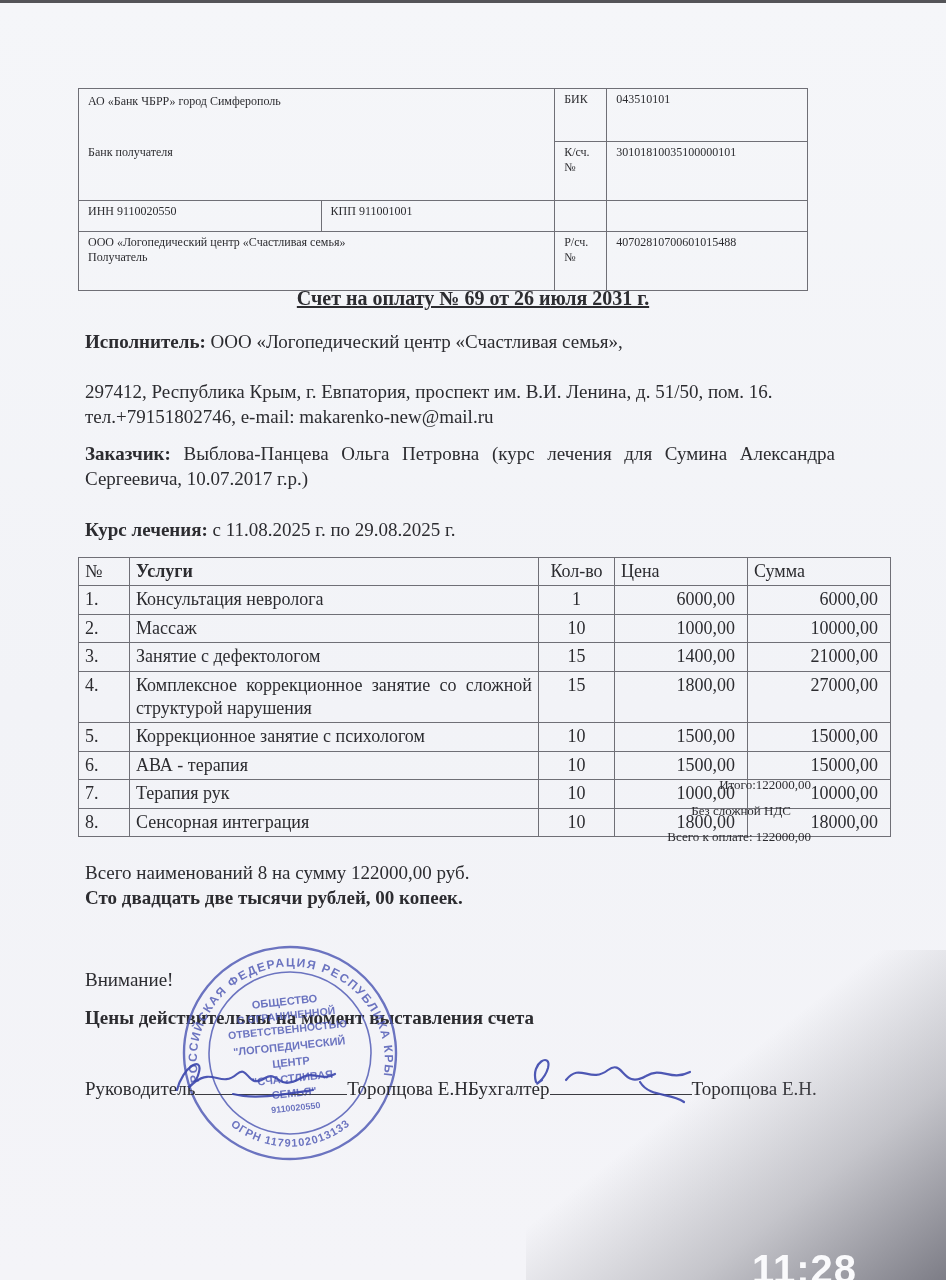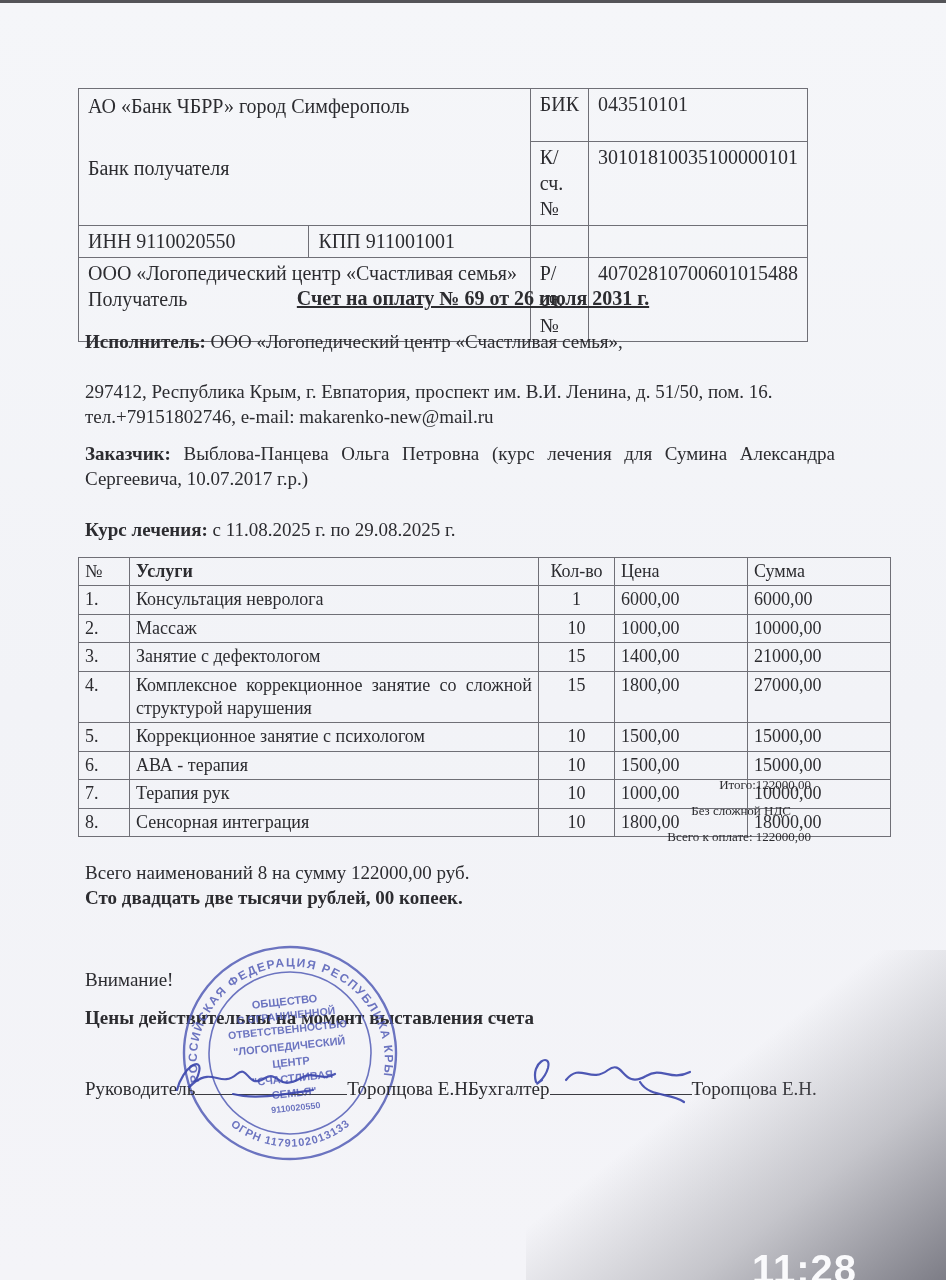--- a/index.html
+++ b/index.html
@@ -5,21 +5,21 @@
   html,body{margin:0;padding:0;background:#e8e8ec;}
   .page{
     position:relative;width:946px;height:1280px;overflow:hidden;
     background:linear-gradient(180deg,#f5f6f9 0%,#f2f3f7 55%,#f4f4f8 100%);
     font-family:"Liberation Serif", serif;color:#2c2c30;
   }
   .scan-top-edge{position:absolute;top:0;left:0;right:0;height:3px;background:rgba(30,30,34,.75);}
   .abs{position:absolute;}
   
   table{border-collapse:collapse;}
-  .bank-table{left:78px;top:88px;width:730px;font-size:20px;}
+  .bank-table{left:78px;top:88px;width:730px;font-size:12px;}
   .bank-table td{border:1px solid #6f6f76;padding:3px 9px;vertical-align:top;line-height:1.28;}
   .bank-cell-big{height:104px;}
   .bank-name{display:block;margin-top:2px;}
   .bank-label{display:block;margin-top:36px;font-family:Liberation Serif, serif;}
   .two-line{white-space:pre-line;}
   
   .doc-title{left:0;top:287px;width:946px;text-align:center;font-size:20px;font-weight:bold;}
   .doc-title span{text-decoration:underline;}
   
   .textblock{left:85px;width:750px;font-size:19px;line-height:25px;}
@@ -32,21 +32,21 @@
   .svc-table td,.svc-table th{border:1px solid #6f6f76;padding:2px 6px;font-weight:normal;line-height:1.3;vertical-align:top;}
   .svc-table th{height:21px;text-align:left;}
   .svc-table td{height:23px;}
   .col-num{width:38px;}
   .col-svc{width:396px;}
   .col-qty{width:63px;}
   .col-price{width:120px;}
   .col-sum{width:130px;}
   .th-svc{text-align:left;font-weight:bold !important;}
   .cell-qty{text-align:center;}
-  .cell-price,.cell-sum{padding-right:12px !important;margin-left:23px;}
+  .cell-price,.cell-sum{text-align:right;padding-right:12px !important;margin-left:23px;}
   .cell-svc-justify{text-align:justify;}
   
   .totals{left:78px;top:772px;width:737px;text-align:right;font-size:13px;line-height:26px;}
   .totals .t-line{padding-right:4px;}
   .totals .t-line2{padding-right:24px;}
   
   .summary-block{top:860px;}
   
   .attention-block{top:967px;font-weight:normal;}
   .prices-block{top:1005px;font-weight:bold;}

